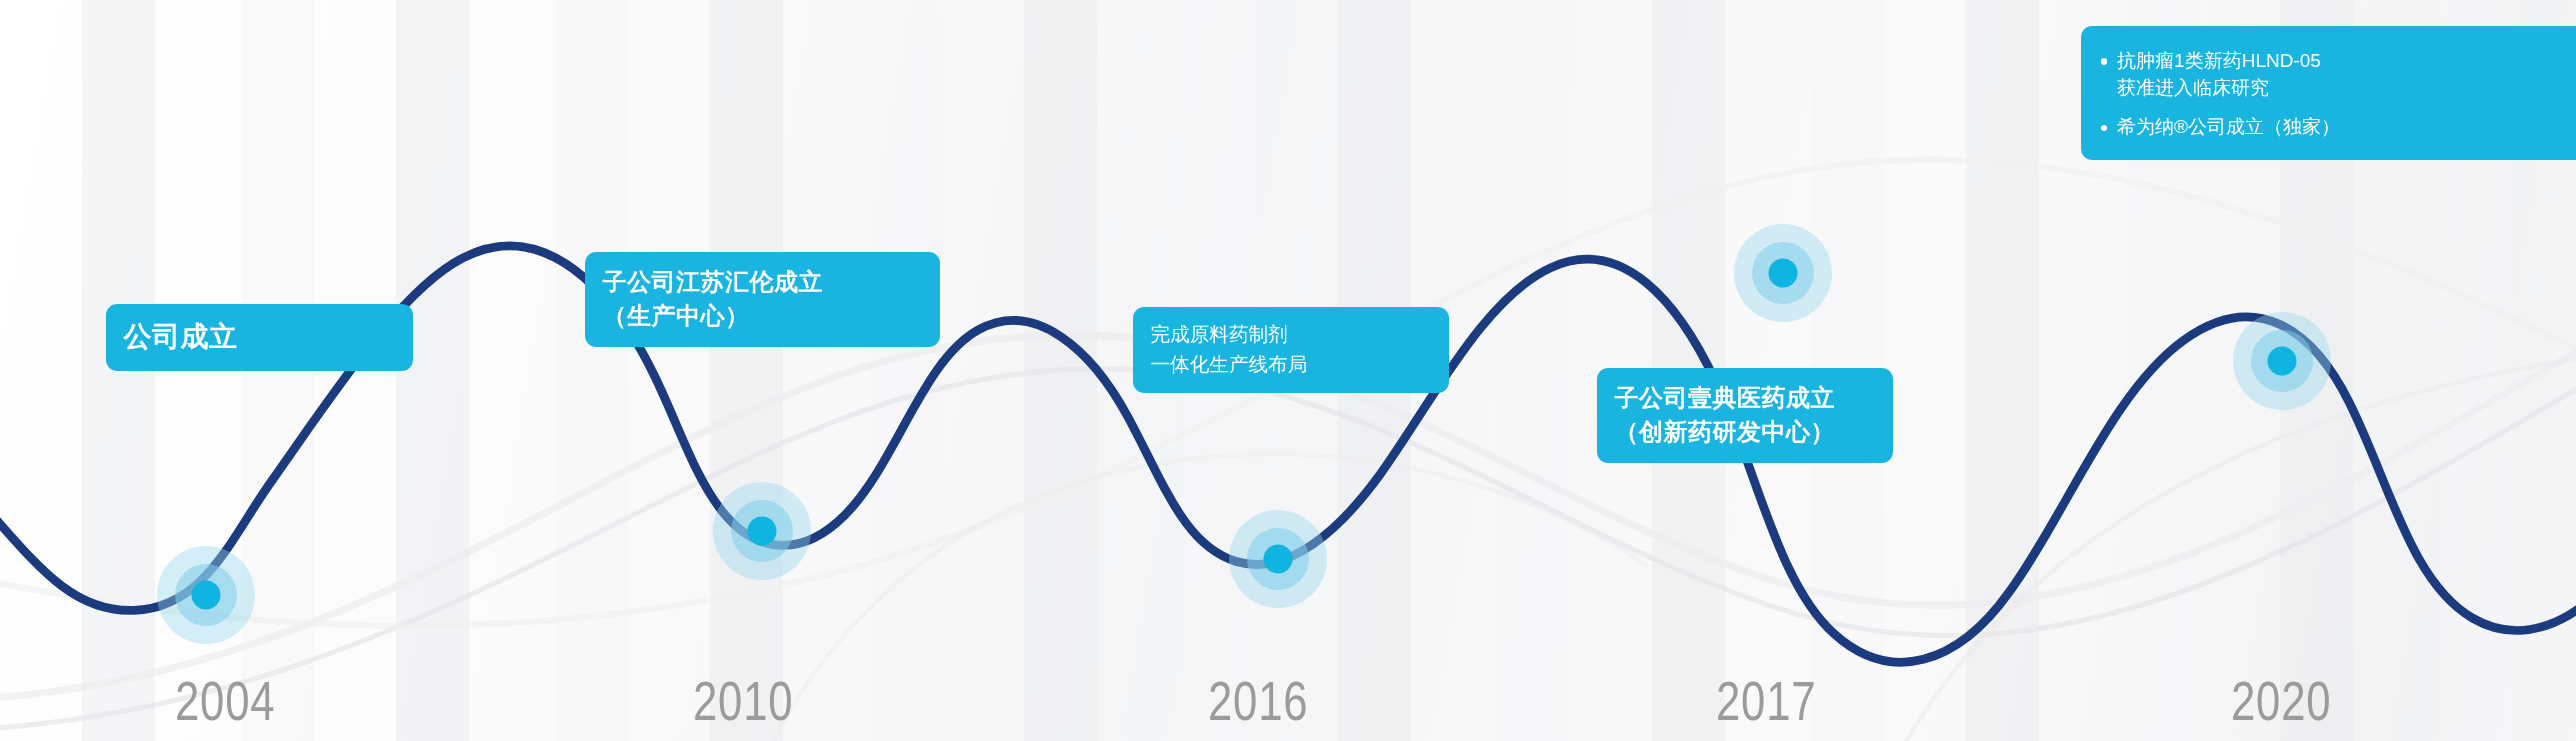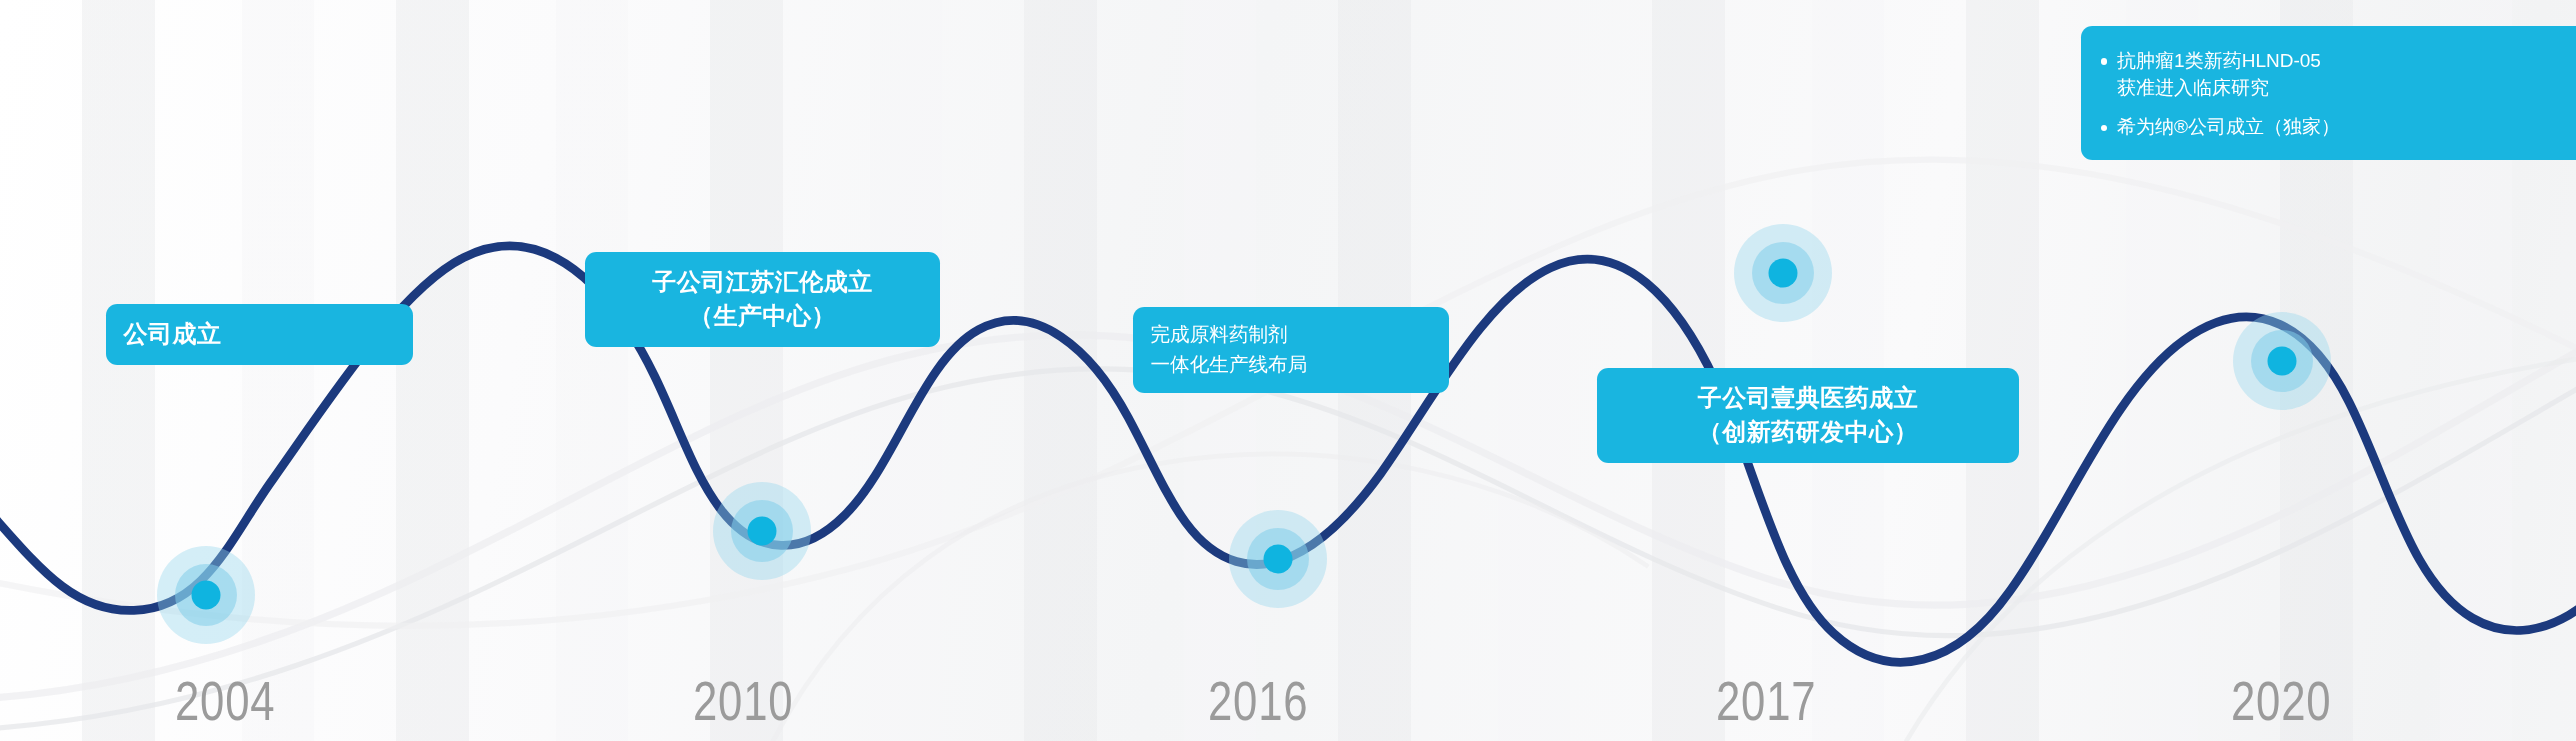--- a/index.html
+++ b/index.html
@@ -47,31 +47,31 @@
   .card {
     position:absolute;
     background:#19b5e0;
     border-radius:11.3px;
     color:#ffffff;
     padding:13.4px 17.5px;
     line-height:1.42;
   }
   .card-title {
     font-weight:bold;
-    font-size:24px;
+    font-size:28px;
     letter-spacing:0.5px;
     white-space:pre-line;
   }
   .card-sub {
     font-size:18.5px;
     font-weight:normal;
     white-space:pre-line;
     margin-top:5.2px;
   }
-  .card.center { text-align:center; }
+  .card.center { }
   .card.center .card-title { font-size:24px; }
 
   .card-plain {
     font-size:19.6px;
     font-weight:normal;
     white-space:pre-line;
     line-height:1.5;
   }
 
   .bullets { list-style:none; }
@@ -182,21 +182,21 @@
 <div class="card center" style="left:585px; top:252px; width:355px;">
   <div class="card-title">子公司江苏汇伦成立
 （生产中心）</div>
 </div>
 
 <div class="card" style="left:1133px; top:307px; width:316px;">
   <div class="card-plain">完成原料药制剂
 一体化生产线布局</div>
 </div>
 
-<div class="card center" style="left:1597px; top:368px; width:422px;">
+<div class="card center" style="left:1597px; top:368px; width:296px;">
   <div class="card-title">子公司壹典医药成立
 （创新药研发中心）</div>
 </div>
 
 <div class="card" style="left:2081px; top:26px; width:515px; padding:20.6px 20.6px 18.5px 15.5px;">
   <ul class="bullets">
     <li>抗肿瘤1类新药HLND-05
 获准进入临床研究</li>
     <li>希为纳®公司成立（独家）</li>
   </ul>

